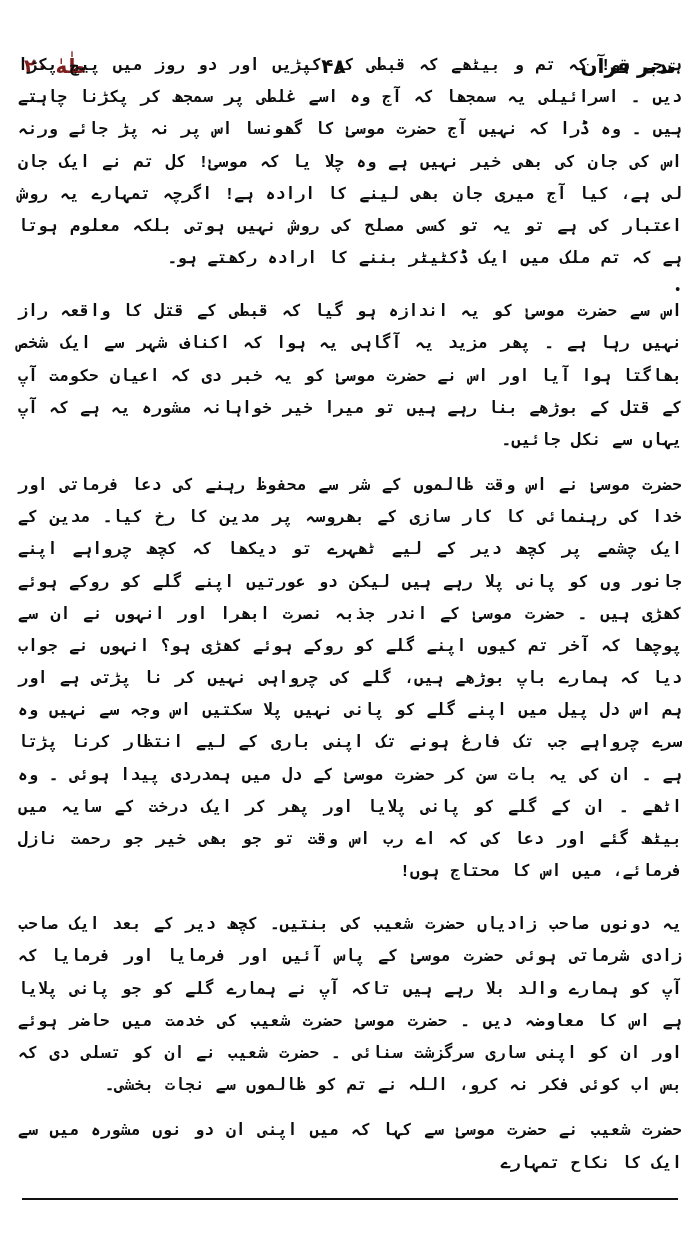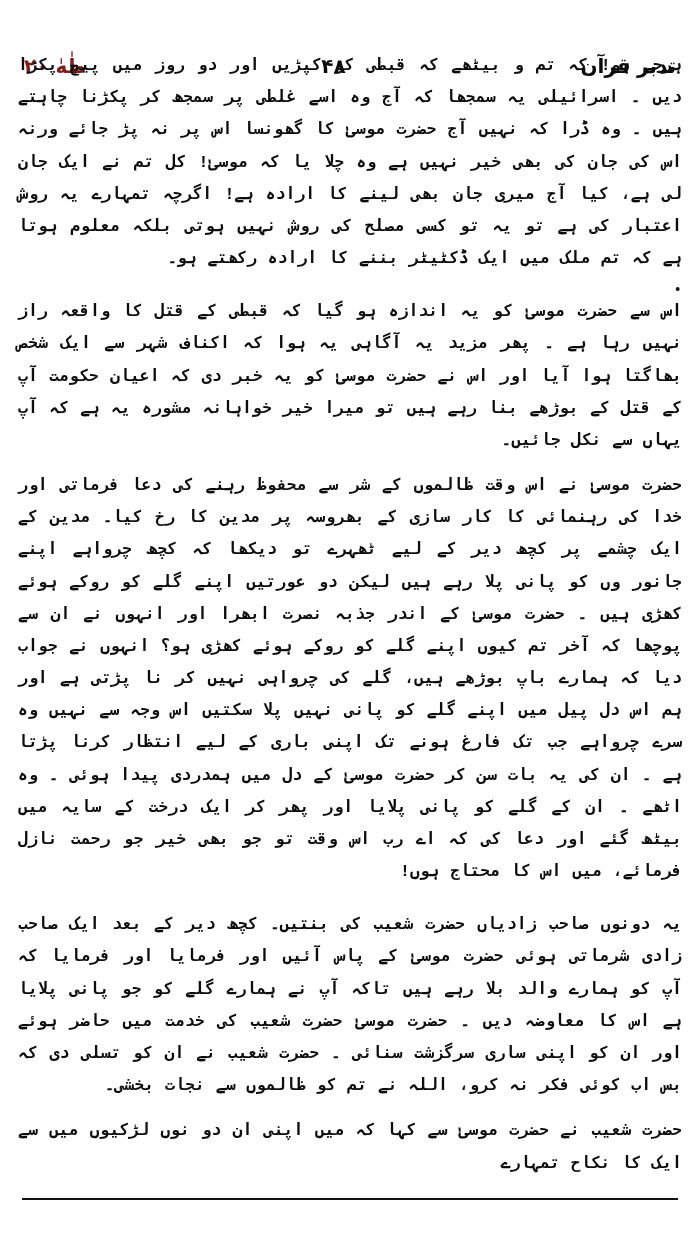--- a/index.html
+++ b/index.html
@@ -115,19 +115,19 @@
 
     <p class="para">اس سے حضرت موسیٰ کو یہ اندازہ ہو گیا کہ قبطی کے قتل کا واقعہ راز نہیں رہا ہے ۔ پھر مزید یہ آگاہی یہ ہوا کہ اکناف شہر سے ایک شخص بھاگتا ہوا آیا اور اس نے حضرت موسیٰ کو یہ خبر دی کہ اعیان حکومت آپ کے قتل کے بوڑھے بنا رہے ہیں تو میرا خیر خواہانہ مشورہ یہ ہے کہ آپ یہاں سے نکل جائیں۔</p>
 
     <p class="para">حضرت موسیٰ نے اس وقت ظالموں کے شر سے محفوظ رہنے کی دعا فرماتی اور خدا کی رہنمائی کا کار سازی کے بھروسہ پر مدین کا رخ کیا۔ مدین کے ایک چشمے پر کچھ دیر کے لیے ٹھہرے تو دیکھا کہ کچھ چرواہے اپنے جانور وں کو پانی پلا رہے ہیں لیکن دو عورتیں اپنے گلے کو روکے ہوئے کھڑی ہیں ۔ حضرت موسیٰ کے اندر جذبہ نصرت ابھرا اور انہوں نے ان سے پوچھا کہ آخر تم کیوں اپنے گلے کو روکے ہوئے کھڑی ہو؟ انہوں نے جواب دیا کہ ہمارے باپ بوڑھے ہیں، گلے کی چرواہی نہیں کر نا پڑتی ہے اور ہم اس دل پیل میں اپنے گلے کو پانی نہیں پلا سکتیں اس وجہ سے نہیں وہ سرے چرواہے جب تک فارغ ہونے تک اپنی باری کے لیے انتظار کرنا پڑتا ہے ۔ ان کی یہ بات سن کر حضرت موسیٰ کے دل میں ہمدردی پیدا ہوئی ۔ وہ اٹھے ۔ ان کے گلے کو پانی پلایا اور پھر کر ایک درخت کے سایہ میں بیٹھ گئے اور دعا کی کہ اے رب اس وقت تو جو بھی خیر جو رحمت نازل فرمائے، میں اس کا محتاج ہوں!</p>
 
     <div class="spacer-8"></div>
 
     <p class="para">یہ دونوں صاحب زادیاں حضرت شعیب کی بنتیں۔ کچھ دیر کے بعد ایک صاحب زادی شرماتی ہوئی حضرت موسیٰ کے پاس آئیں اور فرمایا اور فرمایا کہ آپ کو ہمارے والد بلا رہے ہیں تاکہ آپ نے ہمارے گلے کو جو پانی پلایا ہے اس کا معاوضہ دیں ۔ حضرت موسیٰ حضرت شعیب کی خدمت میں حاضر ہوئے اور ان کو اپنی ساری سرگزشت سنائی ۔ حضرت شعیب نے ان کو تسلی دی کہ بس اب کوئی فکر نہ کرو، اللہ نے تم کو ظالموں سے نجات بخشی۔</p>
 
 
-    <p class="para last-line">حضرت شعیب نے حضرت موسیٰ سے کہا کہ میں اپنی ان دو نوں لڑکیوں میں سے ایک کا نکاح تمہارے</p>
+    <p class="para last-line">حضرت شعیب نے حضرت موسیٰ سے کہا کہ میں اپنی ان دو نوں مشورہ میں سے ایک کا نکاح تمہارے</p>
 
   </div>
 
   <hr class="footnote-rule">
 
 </div>
 
 </body></html>

